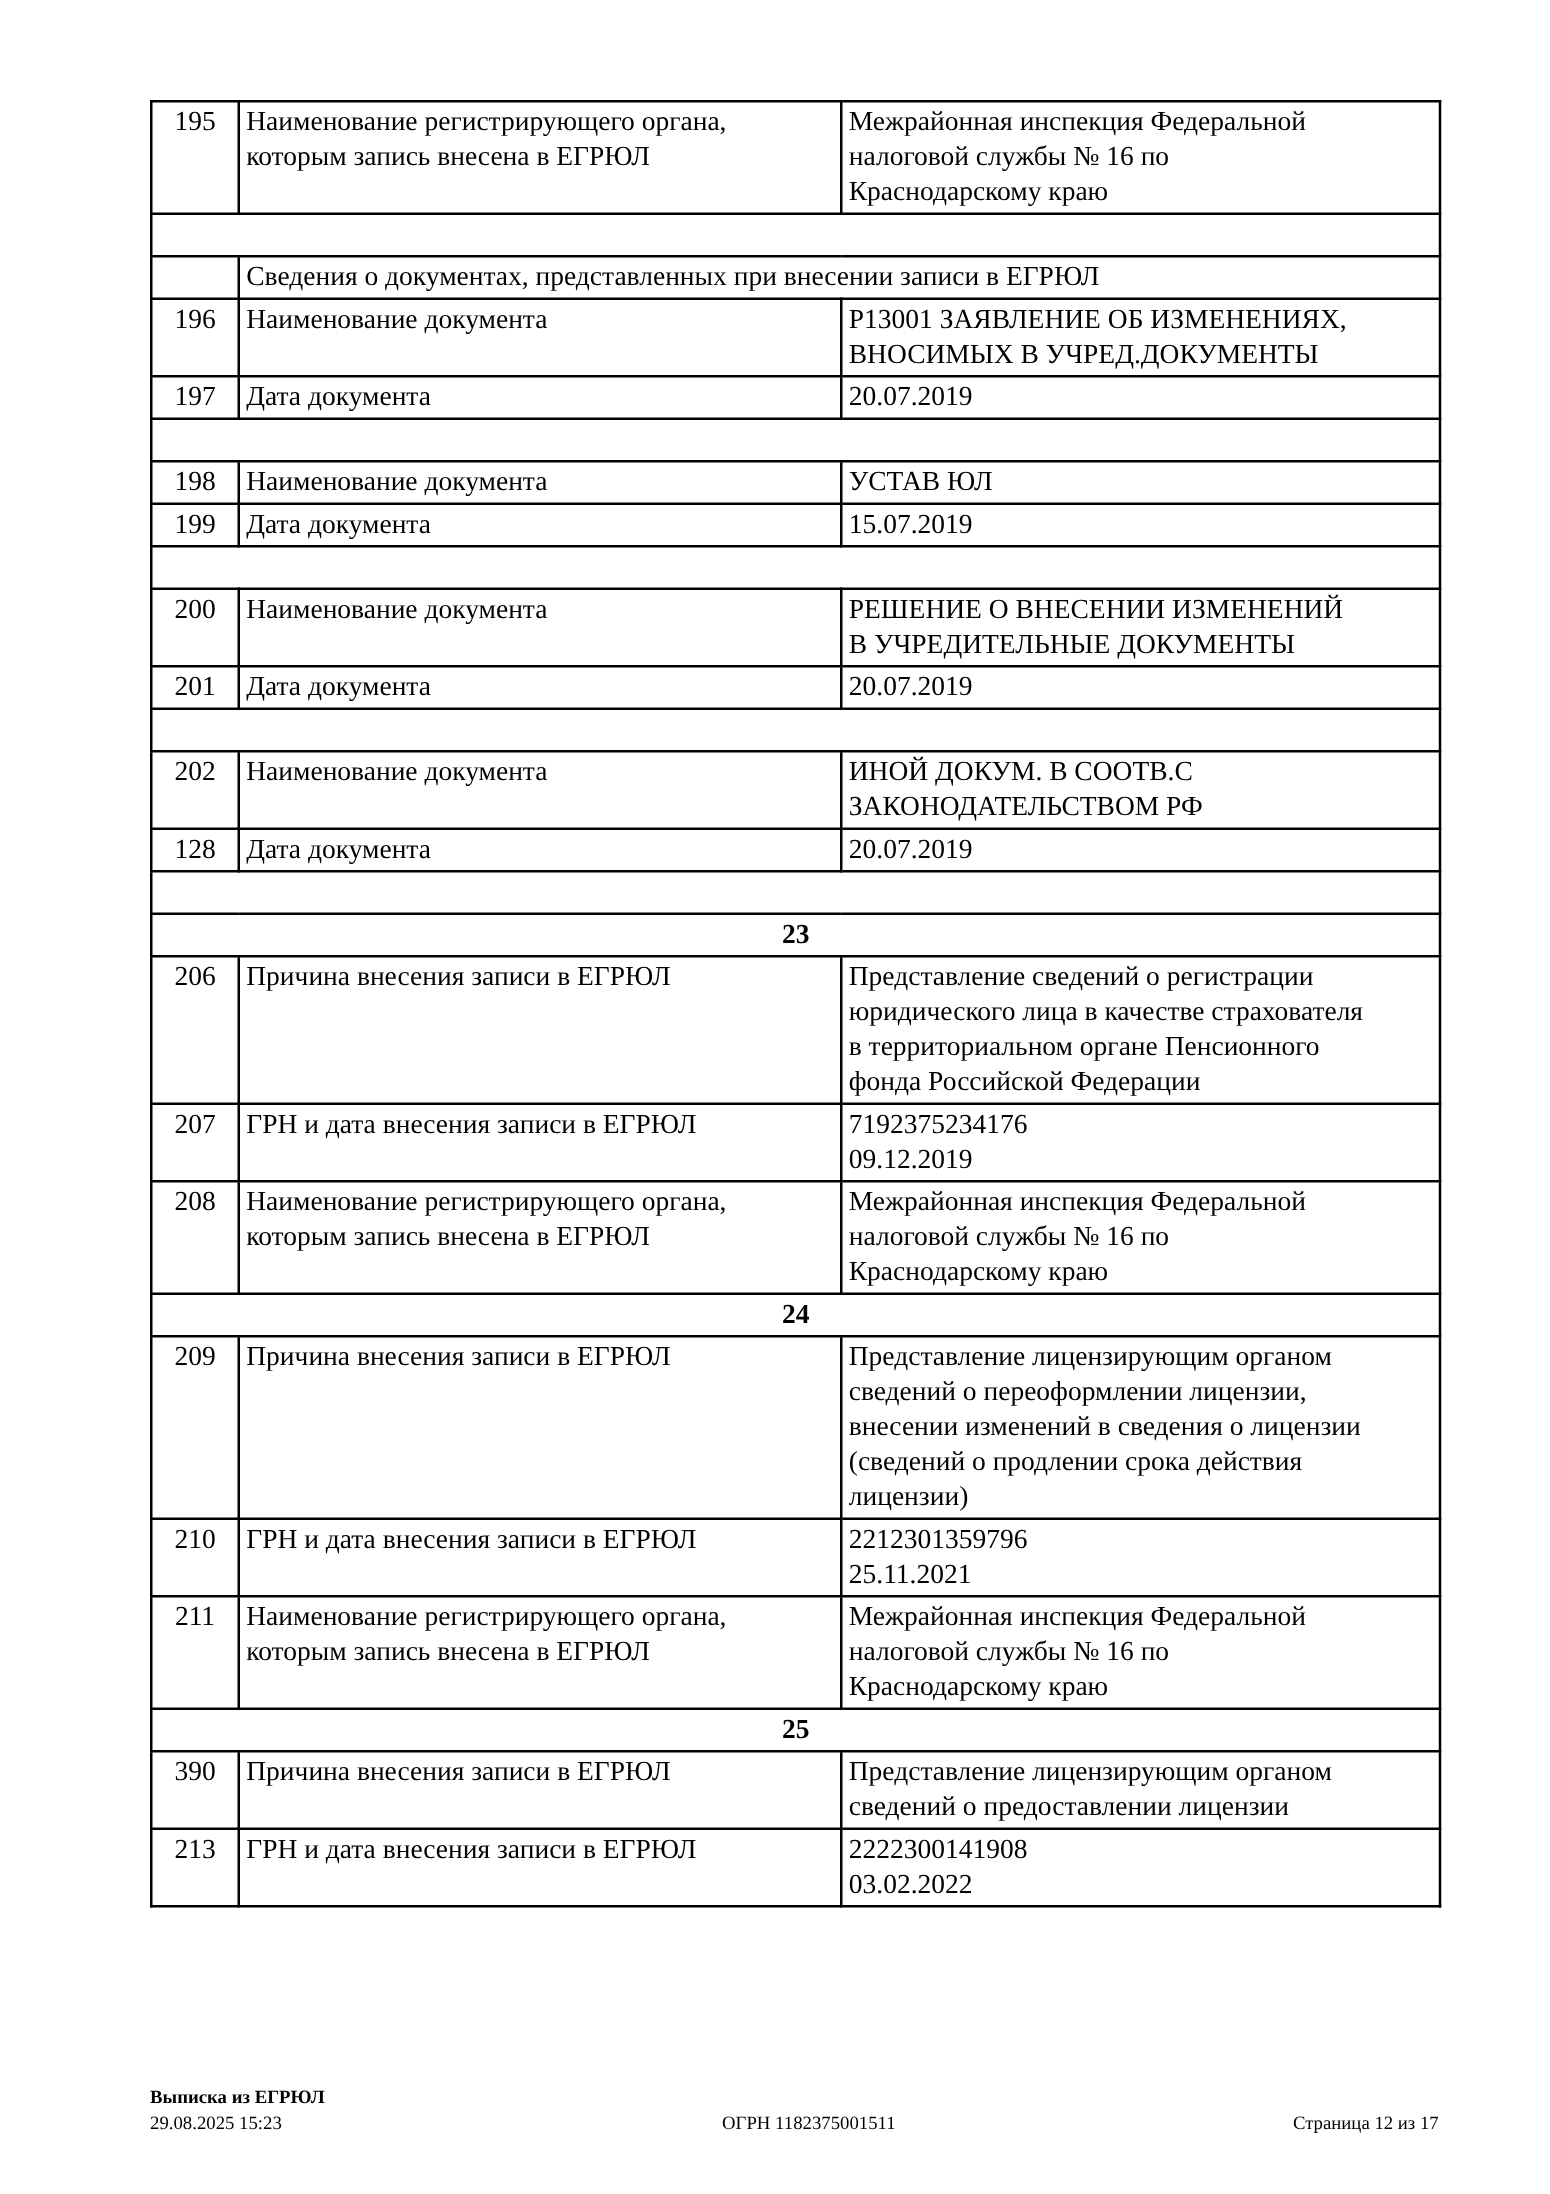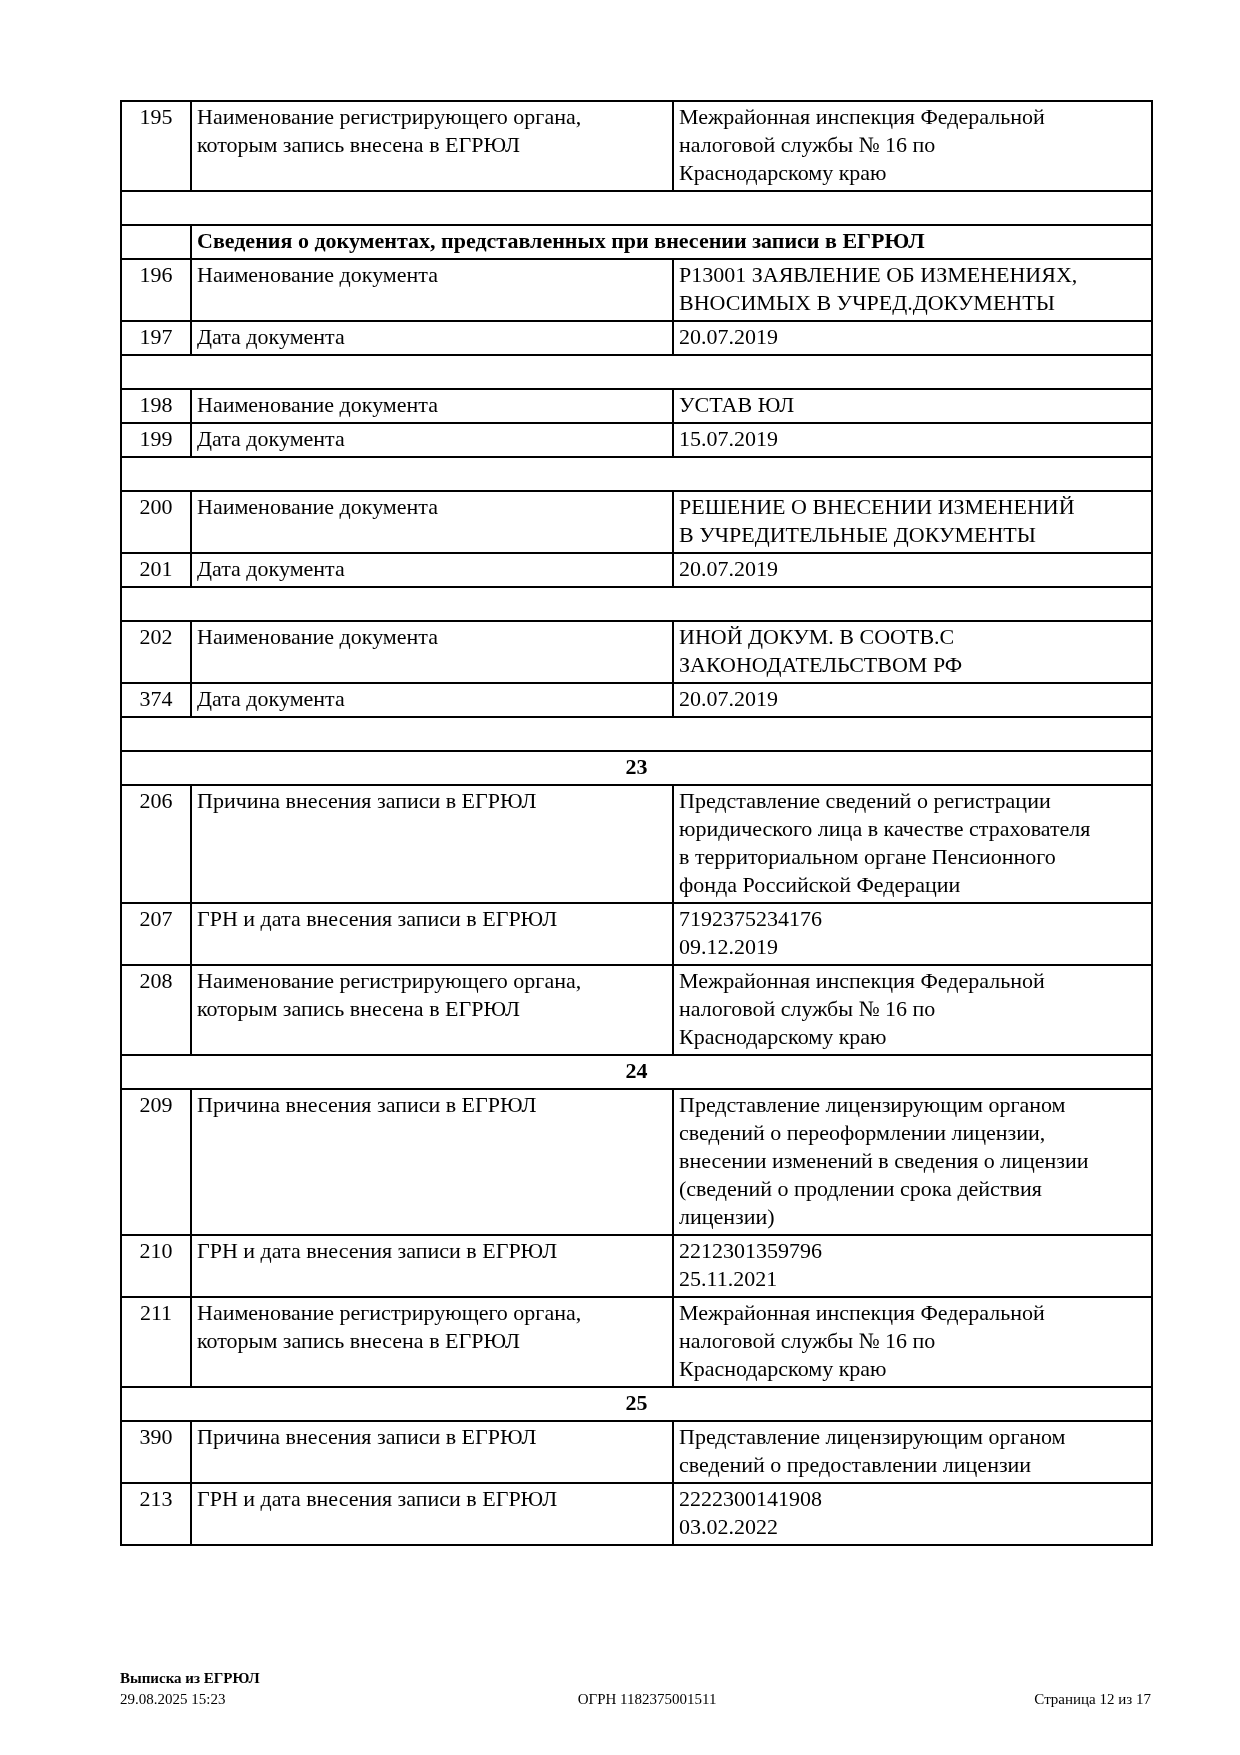--- a/index.html
+++ b/index.html
@@ -12,21 +12,21 @@
     width: 1240px;
     height: 1755px;
     background: #ffffff;
     color: #000000;
     font-family: "Liberation Serif", "DejaVu Serif", serif;
     overflow: hidden;
   }
   table.registry {
     position: absolute;
     left: 120px;
-    top: 100px;
+    top: 80px;
     width: 1031px;
     border-collapse: collapse;
     table-layout: fixed;
   }
   table.registry col.c-num   { width: 70px; }
   table.registry col.c-label { width: 482px; }
   table.registry col.c-value { width: 479px; }
   table.registry td {
     border: 2px solid #000000;
     vertical-align: top;
@@ -43,21 +43,20 @@
   td.label, td.value {
     white-space: pre-line;
     word-wrap: break-word;
   }
   td.spacer {
     height: 28px;
     padding: 0;
   }
   td.subheader {
     white-space: nowrap;
-    font-weight: bold;
   }
   td.section {
     text-align: center;
     font-weight: bold;
     font-family: Liberation Serif, serif;
   }
   .footer {
     position: absolute;
     left: 120px;
     width: 1031px;
@@ -141,21 +140,21 @@
         <tr>
           <td class="spacer" colspan="3"></td>
         </tr>
         <tr>
           <td class="num">202</td>
           <td class="label">Наименование документа</td>
           <td class="value">ИНОЙ ДОКУМ. В СООТВ.С
 ЗАКОНОДАТЕЛЬСТВОМ РФ</td>
         </tr>
         <tr>
-          <td class="num">374</td>
+          <td class="num">128</td>
           <td class="label">Дата документа</td>
           <td class="value">20.07.2019</td>
         </tr>
         <tr>
           <td class="spacer" colspan="3"></td>
         </tr>
         <tr>
           <td class="section" colspan="3">23</td>
         </tr>
         <tr>

